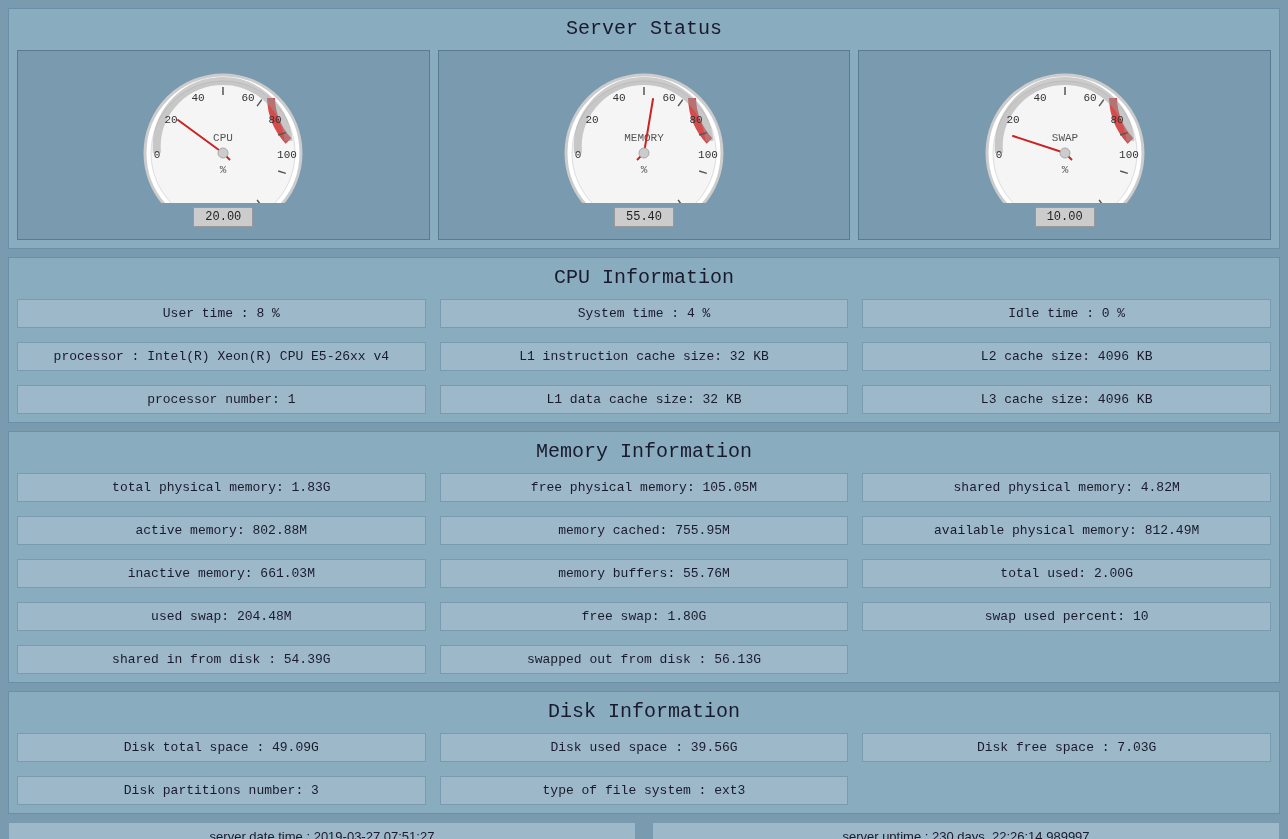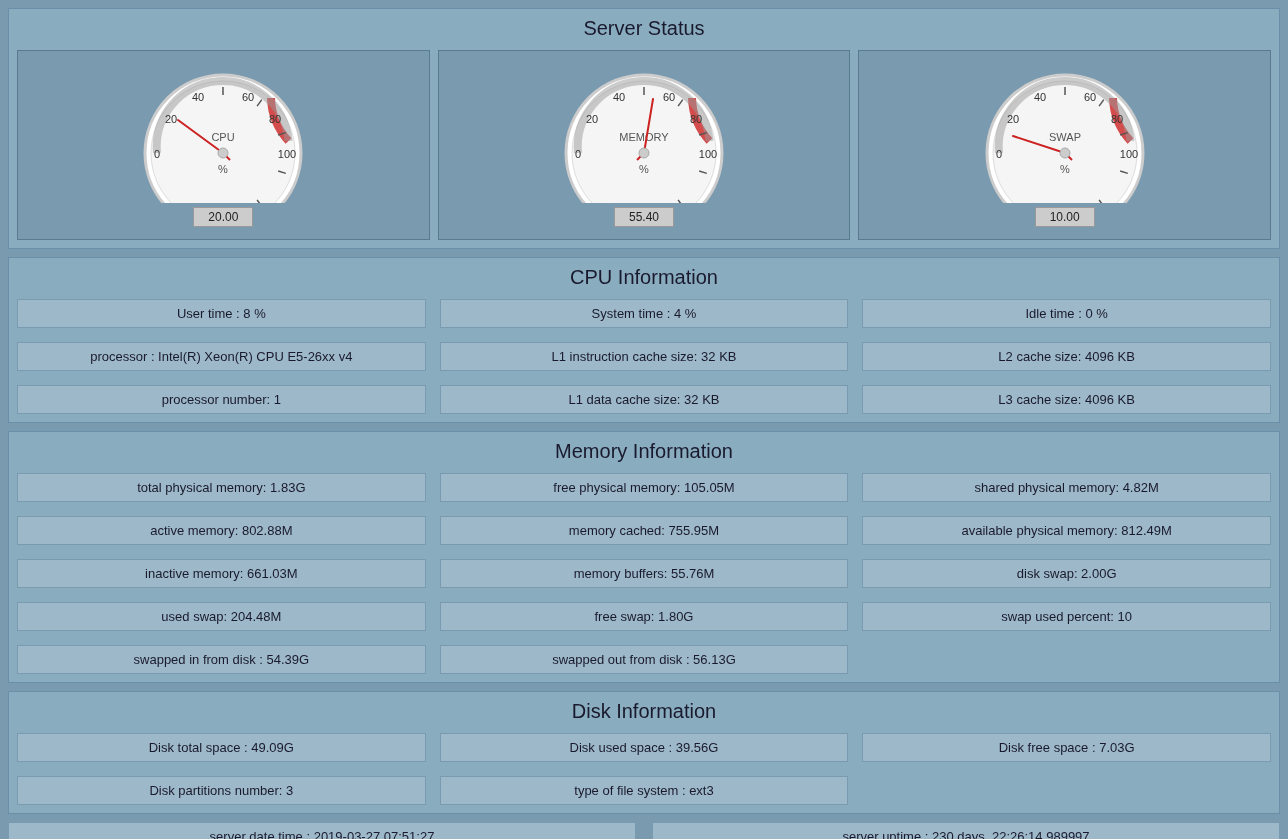--- a/index.html
+++ b/index.html
@@ -17,20 +17,21 @@
       display: flex;
       flex-direction: column;
       gap: 8px;
     }
 
     
     .section {
       background: #8aacbf;
       border: 1px solid #6a8fa8;
       padding: 8px;
+      font-family: Liberation Mono, monospace;
     }
 
     .section-title {
       text-align: center;
       font-size: 20px;
       font-weight: normal;
       color: #1a1a2e;
       margin-bottom: 10px;
     }
 
@@ -238,25 +239,25 @@
     <div class="section-title">Memory Information</div>
     <div class="info-grid" id="memory-grid">
         <div class="info-cell">total physical memory: 1.83G</div>
         <div class="info-cell">free physical memory: 105.05M</div>
         <div class="info-cell">shared physical memory: 4.82M</div>
         <div class="info-cell">active memory: 802.88M</div>
         <div class="info-cell">memory cached: 755.95M</div>
         <div class="info-cell">available physical memory: 812.49M</div>
         <div class="info-cell">inactive memory: 661.03M</div>
         <div class="info-cell">memory buffers: 55.76M</div>
-        <div class="info-cell">disk swap: 2.00G</div>
+        <div class="info-cell">total used: 2.00G</div>
         <div class="info-cell">used swap: 204.48M</div>
         <div class="info-cell">free swap: 1.80G</div>
         <div class="info-cell">swap used percent: 10</div>
-        <div class="info-cell">swapped in from disk : 54.39G</div>
+        <div class="info-cell">shared in from disk : 54.39G</div>
         <div class="info-cell">swapped out from disk : 56.13G</div>
       </div>
   </div>
 
   <div class="section">
     <div class="section-title">Disk Information</div>
     <div class="info-grid" id="disk-grid">
         <div class="info-cell">Disk total space : 49.09G</div>
         <div class="info-cell">Disk used space : 39.56G</div>
         <div class="info-cell">Disk free space : 7.03G</div>

